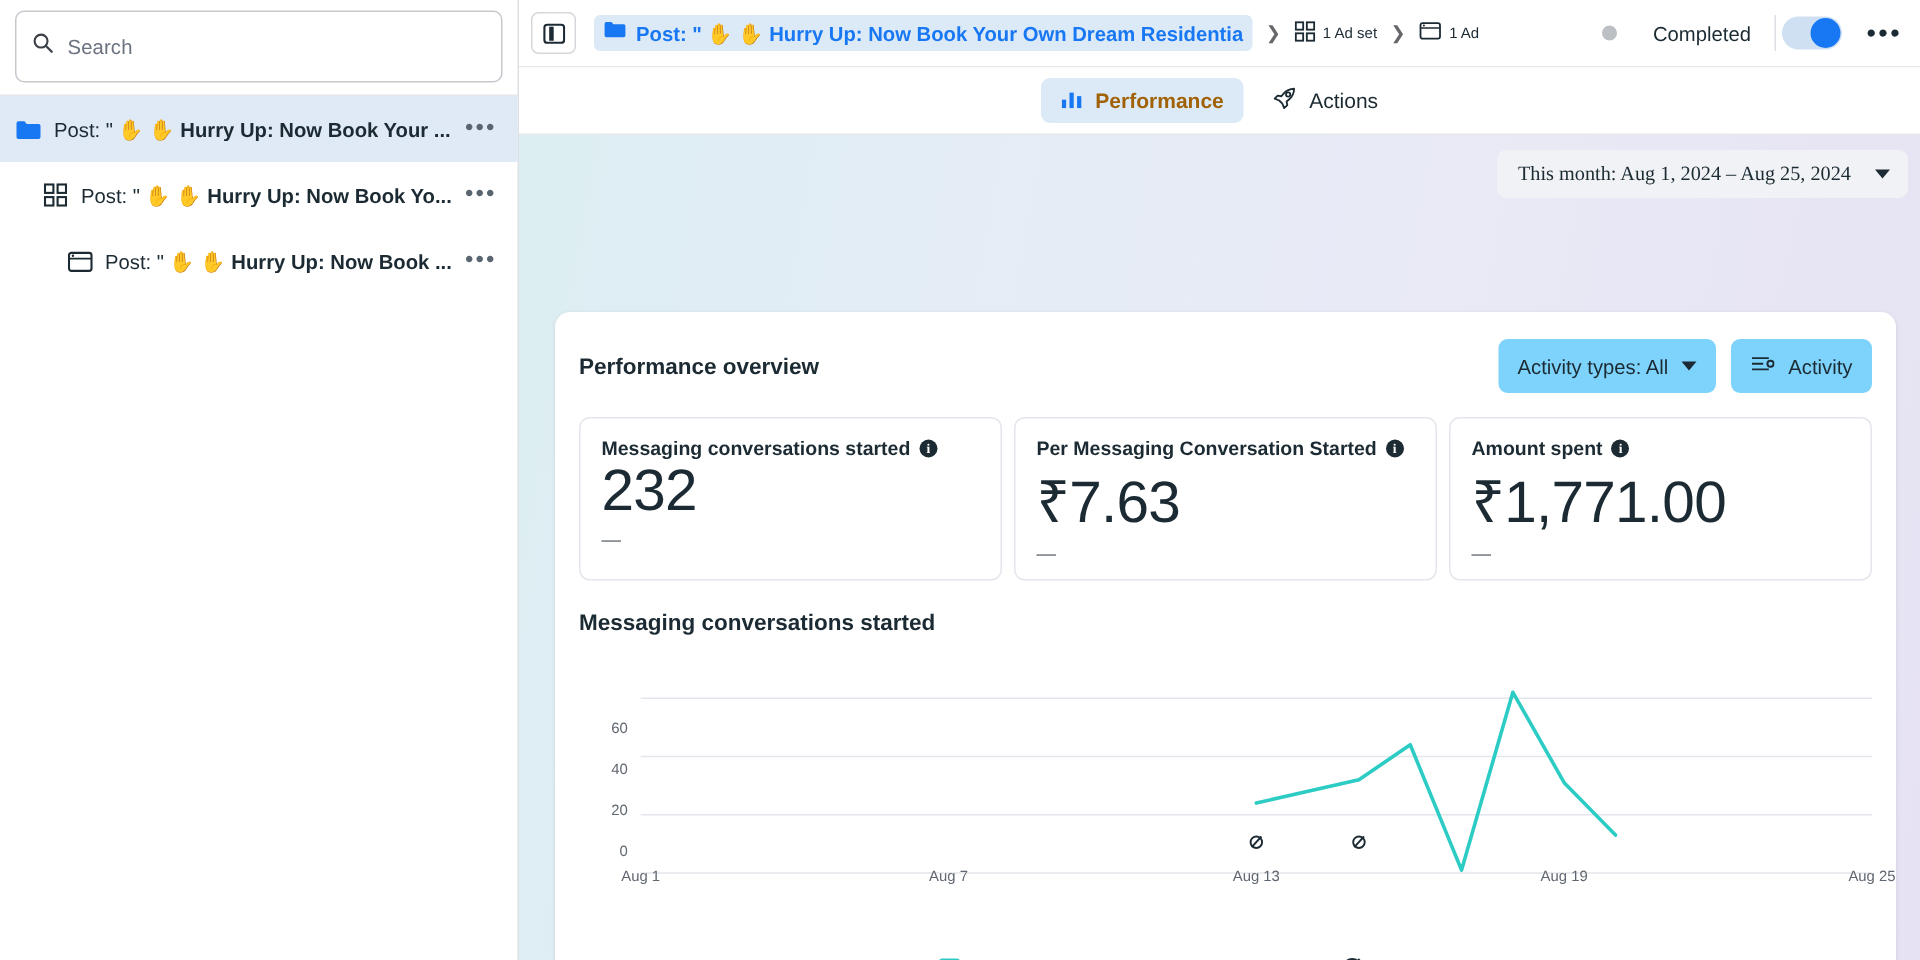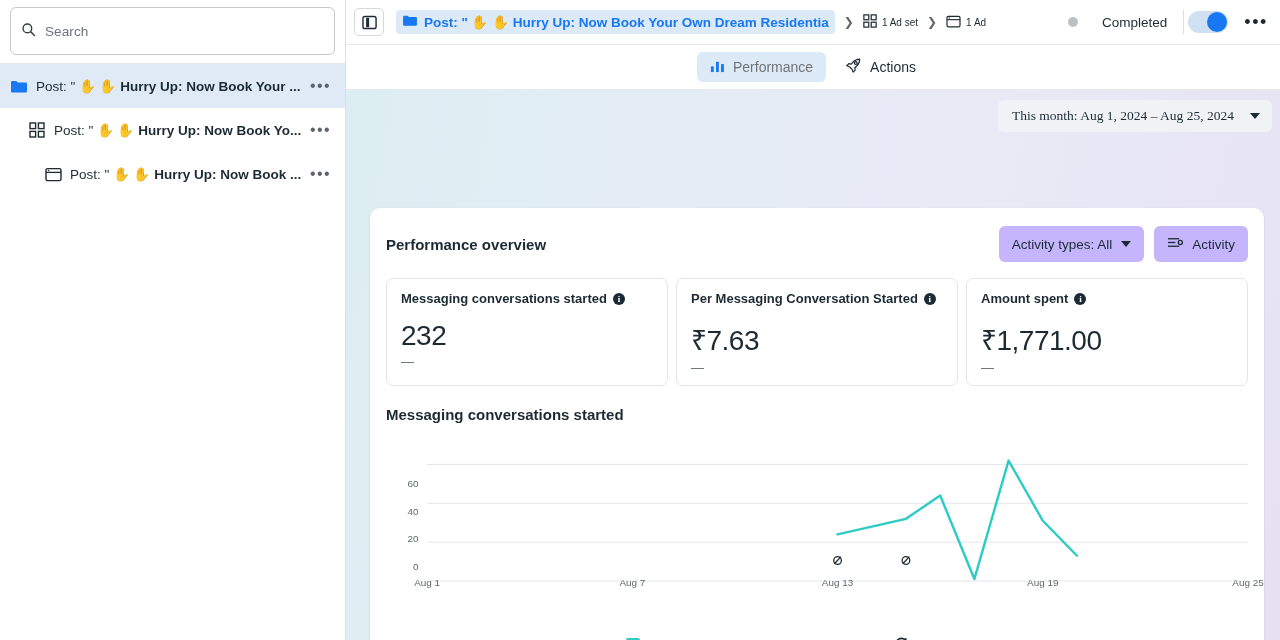--- a/index.html
+++ b/index.html
@@ -91,21 +91,21 @@
     border-radius: 50%; background: #1877f2;
   }
   .topdots { color: #1c2b33; font-size: 18px; letter-spacing: 1.6px; line-height: 1; cursor: pointer; padding: 0 6px; flex:0 0 auto;}
 
   .tabbar { height: 45px; display: flex; align-items: center; justify-content: center; gap: 6px; background: #fff; border-bottom: 1px solid #e6e8ea; }
   .tab {
     display: flex; align-items: center; gap: 8px;
     padding: 6px 13px; border-radius: 6px; cursor: pointer;
     font-size: 14px; color: #1c2b33;
   }
-  .tab.active { background: #dceaf7; color: #737373; font-weight: 400; }
+  .tab.active { background: #dceaf7; color: #a16207; font-weight: 700; }
 
   .content-area {
     flex: 1 1 auto; position: relative; min-height: 0;
     background: linear-gradient(100deg, #dceef2 0%, #e4edf6 28%, #e9eaf6 62%, #e6e2f3 100%);
     overflow: hidden;
   }
   .daterow { display: flex; justify-content: flex-end; padding: 10px 8px 0 0; }
   .date-pill {
     display: flex; align-items: center; gap: 16px;
     background: #f0f2f5; border-radius: 6px;
@@ -119,36 +119,36 @@
     position: absolute; left: 24px; right: 16px; top: 118px; bottom: -20px;
     background: #fff; border-radius: 10px;
     box-shadow: 0 1px 3px rgba(0,0,0,.10);
     padding: 18px 16px 0 16px;
   }
   .card-head { display: flex; align-items: center; justify-content: space-between; gap: 22px; }
   .card-title { font-size: 15px; font-weight: 700; color: #1c2b33; }
   .head-btns { display: flex; gap: 10px; }
   .btn {
     display: flex; align-items: center; gap: 9px;
-    background: #c4b5fd; border-radius: 6px; border: none;
+    background: #7dd3fc; border-radius: 6px; border: none;
     padding: 9px 13px; font-size: 13.5px; color: #1c2b33;
     font-family: inherit; cursor: pointer;
   }
 
   .metrics { display: flex; gap: 8px; margin-top: 16px; }
   .metric {
     flex: 1 1 0; border: 1px solid #e4e6eb; border-radius: 7px;
     padding: 12px 14px 10px 14px; min-width: 0;
   }
   .metric-label {
     display: flex; align-items: center; gap: 6px;
     font-size: 13px; font-weight: 700; color: #1c2b33;
     white-space: nowrap; overflow: hidden;
   }
-  .metric-value { font-size: 28px; color: #1c2b33; margin-top: 14px; font-weight: 400; letter-spacing: -0.5px; }
+  .metric-value { font-size: 39px; color: #1c2b33; margin-top: 0; font-weight: 400; letter-spacing: -0.5px; }
   .metric-sub { font-size: 13px; color: #606770; margin-top: 2px; }
   .info-i {
     width: 12px; height: 12px; border-radius: 50%; background: #1c2b33;
     color: #fff; font-size: 9px; font-weight: 700; line-height: 12px;
     text-align: center; flex: 0 0 auto; font-family: "Liberation Serif", serif;
   }
 
   .chart-title { font-size: 15px; font-weight: 700; color: #1c2b33; margin-top: 20px; }
   .chart-box { position: relative; height: 200px; margin-top: 8px; }
   .legend { display: flex; justify-content: center; align-items: center; gap: 46px; margin-top: 4px; }

